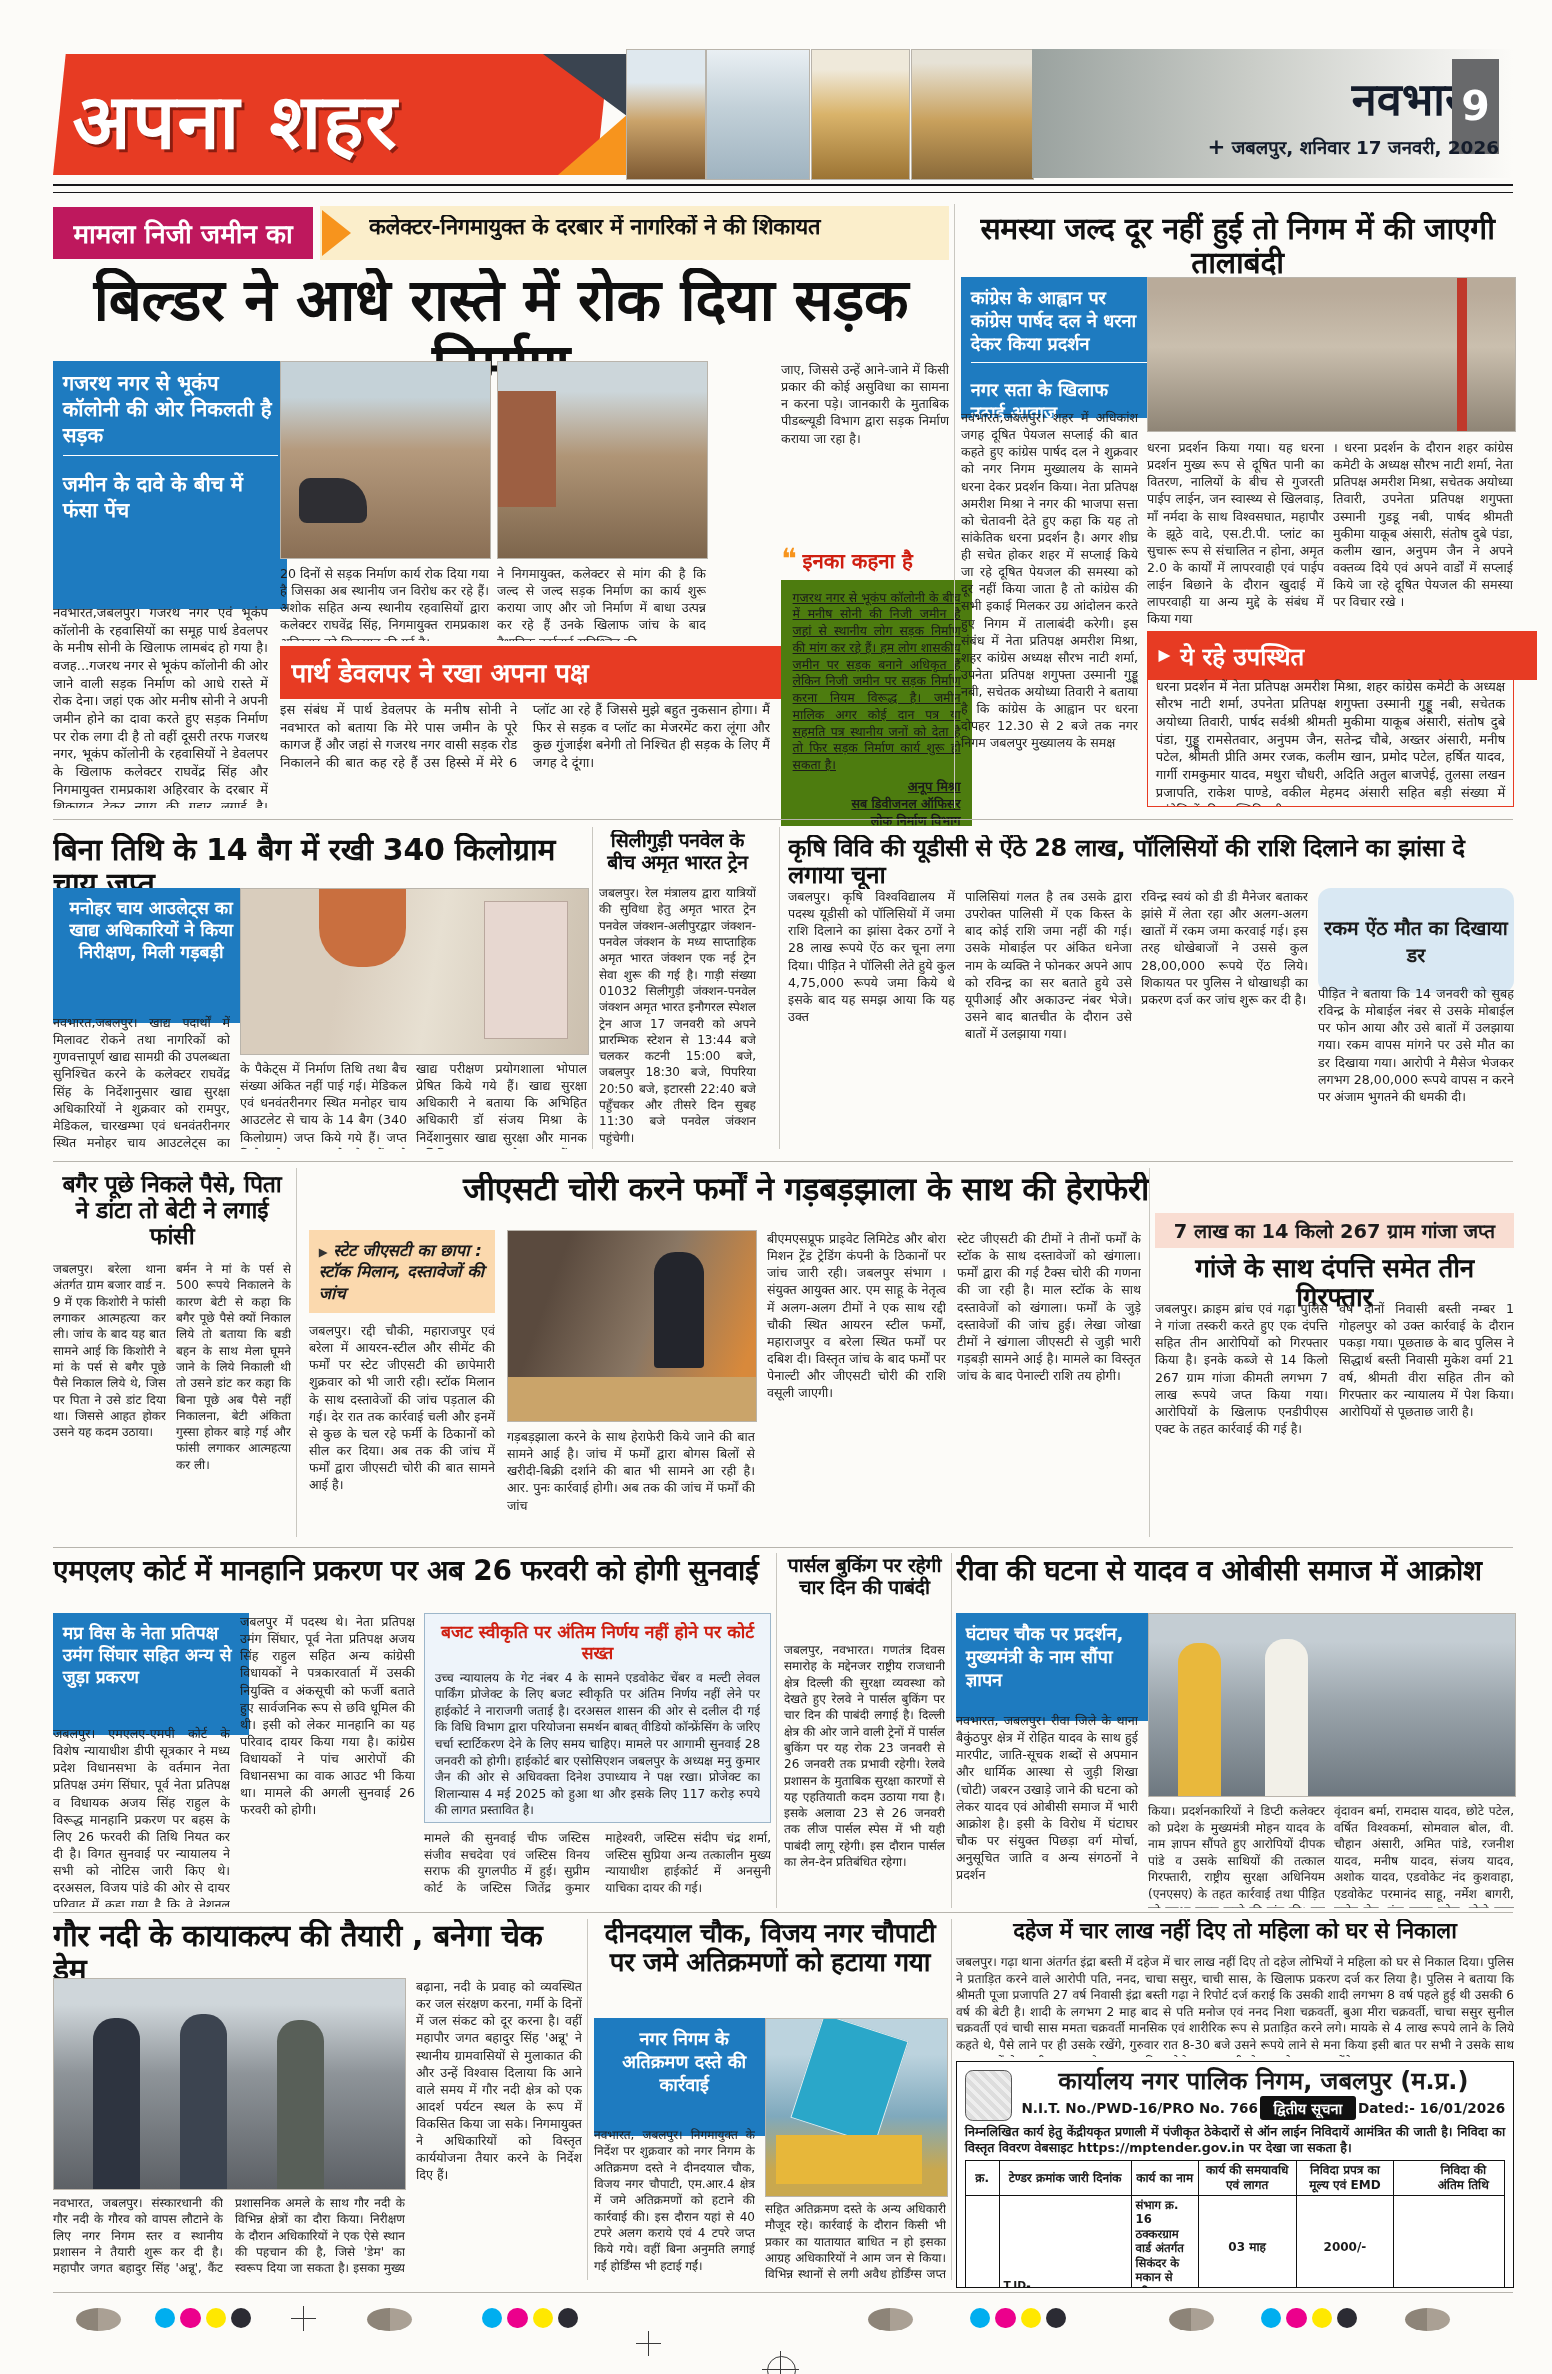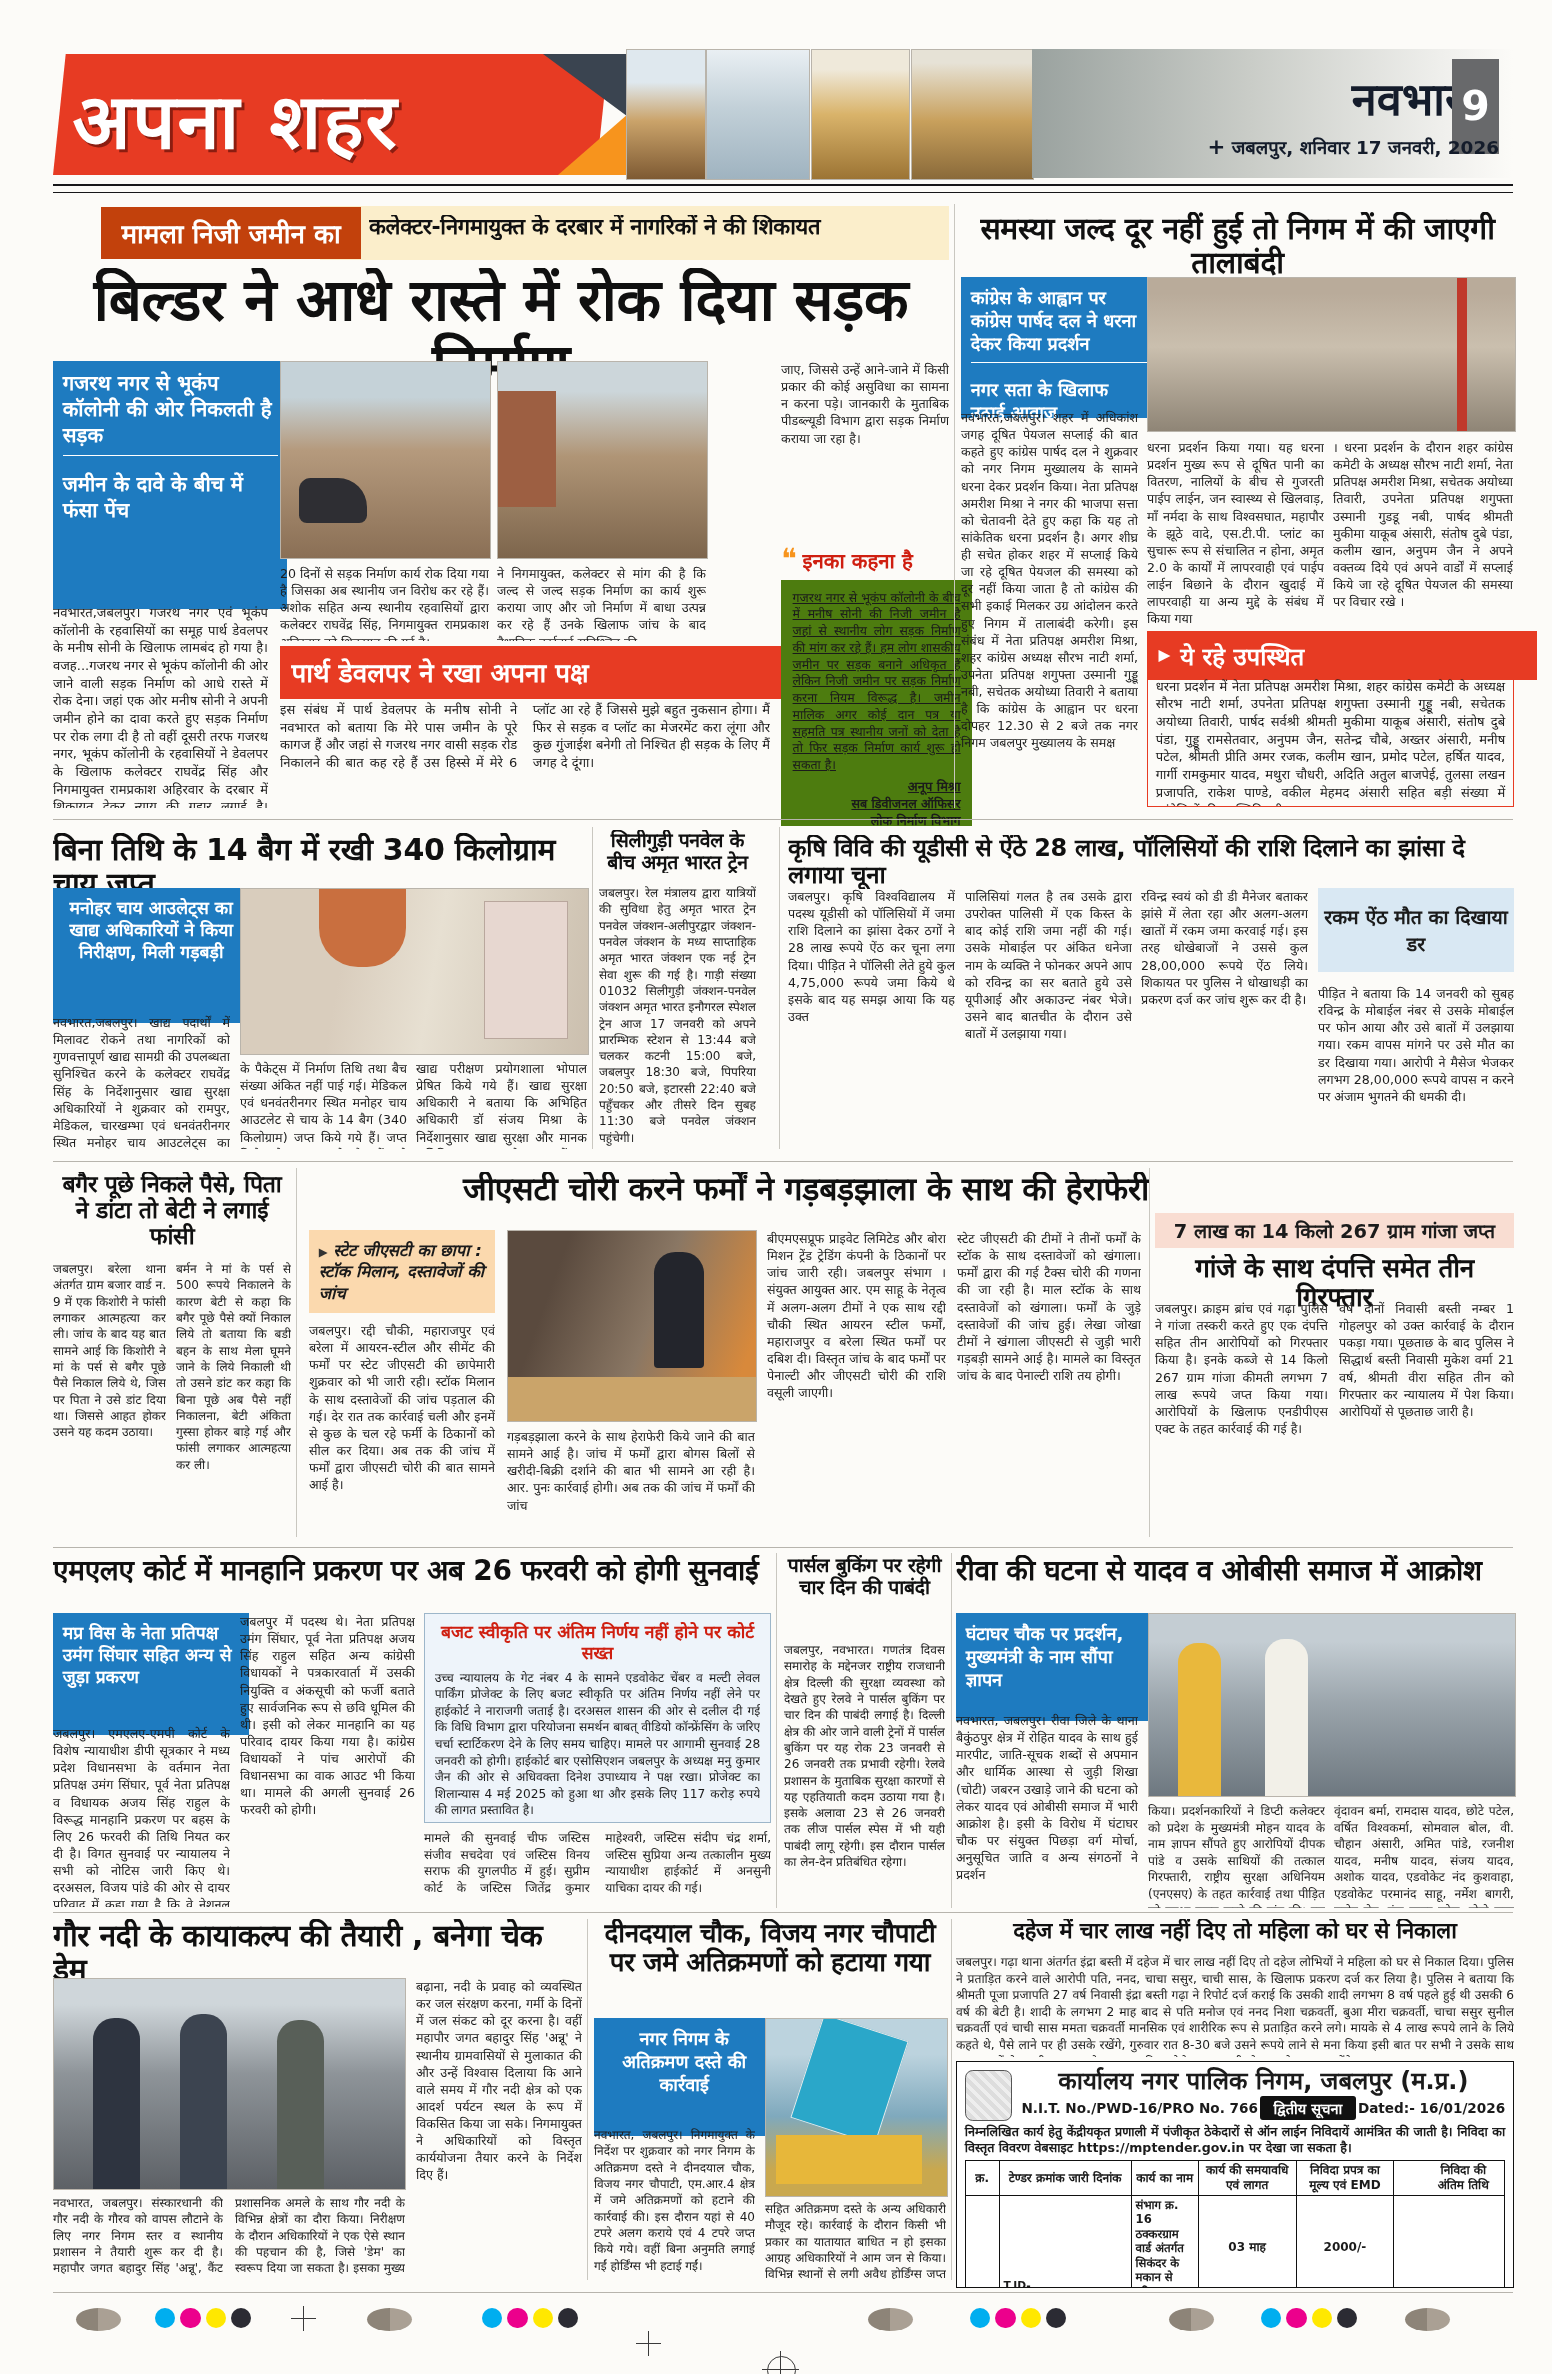--- a/index.html
+++ b/index.html
@@ -61,21 +61,21 @@
     <div class="abs" style="left:1087px;top:85px;width:359px;text-align:right;font-weight:bold;font-size:18.4px;color:#141c2b;">
       <span style="font-size:21.3px;">+</span>
       <span>जबलपुर, शनिवार 17 जनवरी, 2026</span>
     </div>
   </div>
   <div class="abs" style="left:53px;top:184px;width:1460px;height:5.8px;border-top:2.9px solid #17171a;border-bottom:1px solid #17171a;"></div>
 
   <div class="abs" style="left:0;top:0;width:0;height:0;"></div>
   <div class="abs" style="left:320px;top:206px;width:629px;height:54px;background:#fbeecb;"></div>
   <div class="abs" style="left:322px;top:210px;width:0;height:0;border-top:23px solid transparent;border-bottom:23px solid transparent;border-left:29px solid #f7941d;"></div>
-  <div class="abs" style="left:53px;top:207px;width:260px;height:52px;background:#c2410c;color:#fff;font-weight:bold;font-size:26px;display:flex;align-items:center;justify-content:center;margin-left:48px;">मामला निजी जमीन का</div>
+  <div class="abs" style="left:53px;top:207px;width:260px;height:52px;background:#be185d;color:#fff;font-weight:bold;font-size:26px;display:flex;align-items:center;justify-content:center;">मामला निजी जमीन का</div>
   <div class="abs hd" style="left:369px;top:215px;width:577px;font-size:22px;">कलेक्टर-निगमायुक्त के दरबार में नागरिकों ने की शिकायत</div>
   <div class="abs hd center" style="left:53px;top:268px;width:896px;font-size:58px;">बिल्डर ने आधे रास्ते में रोक दिया सड़क निर्माण</div>
 
   <div class="abs bluebox" style="left:53px;top:361px;width:215px;height:231px;font-size:20.4px;">
     <span class="p1">गजरथ नगर से भूकंप कॉलोनी की ओर निकलती है सड़क</span>
     <span>जमीन के दावे के बीच में फंसा पेंच</span>
   </div>
   <div class="abs bd" style="left:53px;top:604px;width:215px;height:204px;font-size:13px;">नवभारत,जबलपुर। गजरथ नगर एवं भूकंप कॉलोनी के रहवासियों का समूह पार्थ डेवलपर के मनीष सोनी के खिलाफ लामबंद हो गया है। वजह...गजरथ नगर से भूकंप कॉलोनी की ओर जाने वाली सड़क निर्माण को आधे रास्ते में रोक देना। जहां एक ओर मनीष सोनी ने अपनी जमीन होने का दावा करते हुए सड़क निर्माण पर रोक लगा दी है तो वहीं दूसरी तरफ गजरथ नगर, भूकंप कॉलोनी के रहवासियों ने डेवलपर के खिलाफ कलेक्टर राघवेंद्र सिंह और निगमायुक्त रामप्रकाश अहिरवार के दरबार में शिकायत देकर न्याय की गुहार लगाई है। बताया जा रहा है कि करीब 15 से 20 दिनों से सड़क निर्माण रोका गया है जिससे स्थानीयजनों के सामने परेशानी खड़ी हो गई है। राजेश नामदेवी, शांतनु झारिया, रामलखन सोनी, अनीता ठाकुर, दीपचंद ठाकुर, पूजा तिवारी, आरबी तिवारी, अनिकेत पटेल, पप्पू शर्मा, राहुल ठाकुर, किशन खान, फिरोज खान,</div>
 
   <div class="abs photo" style="left:280px;top:361px;width:209px;height:196px;background:linear-gradient(#c5d2d8 18%,#b59a7d 45%,#8a6f55);">
@@ -136,21 +136,21 @@
   <div class="abs bd" style="left:240px;top:1060px;width:167px;height:89px;">के पैकेट्स में निर्माण तिथि तथा बैच संख्या अंकित नहीं पाई गई। मेडिकल एवं धनवंतरीनगर स्थित मनोहर चाय आउटलेट से चाय के 14 बैग (340 किलोग्राम) जप्त किये गये हैं। जप्त किये गये इन चाय के बैग में लगे लेबल में आवश्यक घोषणाओं का अभाव था। मनोहर चाय आउलेट्स से नमूने एकत्र कर परीक्षण हेतु राज्य</div>
   <div class="abs bd" style="left:416px;top:1060px;width:171px;height:89px;">खाद्य परीक्षण प्रयोगशाला भोपाल प्रेषित किये गये हैं। खाद्य सुरक्षा अधिकारी ने बताया कि अभिहित अधिकारी डॉ संजय मिश्रा के निर्देशानुसार खाद्य सुरक्षा और मानक अधिनियम, 2006 के प्रावधानों का उल्लंघन पाये जाने के कारण संबंधितों के विरूद्ध प्रकरण सक्षम न्यायालय के समक्ष प्रस्तुत किया जायेगा।</div>
 
   <div class="abs hd center" style="left:599px;top:830px;width:157px;font-size:19.4px;">सिलीगुड़ी पनवेल के बीच अमृत भारत ट्रेन</div>
   <div class="abs bd" style="left:599px;top:885px;width:157px;height:264px;font-size:12px;">जबलपुर। रेल मंत्रालय द्वारा यात्रियों की सुविधा हेतु अमृत भारत ट्रेन पनवेल जंक्शन-अलीपुरद्वार जंक्शन-पनवेल जंक्शन के मध्य साप्ताहिक अमृत भारत जंक्शन एक नई ट्रेन सेवा शुरू की गई है। गाड़ी संख्या 01032 सिलीगुड़ी जंक्शन-पनवेल जंक्शन अमृत भारत इनौगरल स्पेशल ट्रेन आज 17 जनवरी को अपने प्रारम्भिक स्टेशन से 13:44 बजे चलकर कटनी 15:00 बजे, जबलपुर 18:30 बजे, पिपरिया 20:50 बजे, इटारसी 22:40 बजे पहुँचकर और तीसरे दिन सुबह 11:30 बजे पनवेल जंक्शन पहुंचेगी।</div>
 
   <div class="abs hd" style="left:788px;top:835px;width:726px;font-size:24px;">कृषि विवि की यूडीसी से ऐंठे 28 लाख, पॉलिसियों की राशि दिलाने का झांसा दे लगाया चूना</div>
   <div class="abs bd" style="left:788px;top:888px;width:167px;height:262px;">जबलपुर। कृषि विश्वविद्यालय में पदस्थ यूडीसी को पॉलिसियों में जमा राशि दिलाने का झांसा देकर ठगों ने 28 लाख रूपये ऐंठ कर चूना लगा दिया। पीड़ित ने पॉलिसी लेते हुये कुल 4,75,000 रूपये जमा किये थे इसके बाद यह समझ आया कि यह उक्त</div>
   <div class="abs bd" style="left:965px;top:888px;width:167px;height:262px;">पालिसियां गलत है तब उसके द्वारा उपरोक्त पालिसी में एक किस्त के बाद कोई राशि जमा नहीं की गई। उसके मोबाईल पर अंकित धनेजा नाम के व्यक्ति ने फोनकर अपने आप को रविन्द्र का सर बताते हुये उसे यूपीआई और अकाउन्ट नंबर भेजे। उसने बाद बातचीत के दौरान उसे बातों में उलझाया गया।</div>
   <div class="abs bd" style="left:1141px;top:888px;width:167px;height:262px;">रविन्द्र स्वयं को डी डी मैनेजर बताकर झांसे में लेता रहा और अलग-अलग खातों में रकम जमा करवाई गई। इस तरह धोखेबाजों ने उससे कुल 28,00,000 रूपये ऐंठ लिये। शिकायत पर पुलिस ने धोखाधड़ी का प्रकरण दर्ज कर जांच शुरू कर दी है।</div>
-  <div class="abs infobox" style="left:1318px;top:888px;width:196px;height:84px;font-size:19.4px;box-sizing:border-box;">रकम ऐंठ मौत का दिखाया डर</div>
+  <div class="abs infobox" style="left:1318px;top:888px;width:196px;height:105px;font-size:19.4px;box-sizing:border-box;border-radius:13px;">रकम ऐंठ मौत का दिखाया डर</div>
   <div class="abs bd" style="left:1318px;top:985px;width:196px;height:165px;">पीड़ित ने बताया कि 14 जनवरी को सुबह रविन्द्र के मोबाईल नंबर से उसके मोबाईल पर फोन आया और उसे बातों में उलझाया गया। रकम वापस मांगने पर उसे मौत का डर दिखाया गया। आरोपी ने मैसेज भेजकर लगभग 28,00,000 रूपये वापस न करने पर अंजाम भुगतने की धमकी दी।</div>
 
   <div class="hrule" style="left:53px;top:1161px;width:1460px;"></div>
   <div class="vrule" style="left:296px;top:1168px;height:369px;"></div>
   <div class="vrule" style="left:1149px;top:1168px;height:369px;"></div>
 
   <div class="abs hd center" style="left:53px;top:1172px;width:238px;font-size:23px;">बगैर पूछे निकले पैसे, पिता ने डांटा तो बेटी ने लगाई फांसी</div>
   <div class="abs bd" style="left:53px;top:1261px;width:113px;height:276px;font-size:12px;">जबलपुर। बरेला थाना अंतर्गत ग्राम बजार वार्ड न. 9 में एक किशोरी ने फांसी लगाकर आत्महत्या कर ली। जांच के बाद यह बात सामने आई कि किशोरी ने मां के पर्स से बगैर पूछे पैसे निकाल लिये थे, जिस पर पिता ने उसे डांट दिया था। जिससे आहत होकर उसने यह कदम उठाया।</div>
   <div class="abs bd" style="left:176px;top:1261px;width:115px;height:276px;font-size:12px;">बर्मन ने मां के पर्स से 500 रूपये निकालने के कारण बेटी से कहा कि बगैर पूछे पैसे क्यों निकाल लिये तो बताया कि बडी बहन के साथ मेला घूमने जाने के लिये निकाली थी तो उसने डांट कर कहा कि बिना पूछे अब पैसे नहीं निकालना, बेटी अंकिता गुस्सा होकर बाड़े गई और फांसी लगाकर आत्महत्या कर ली।</div>
 

